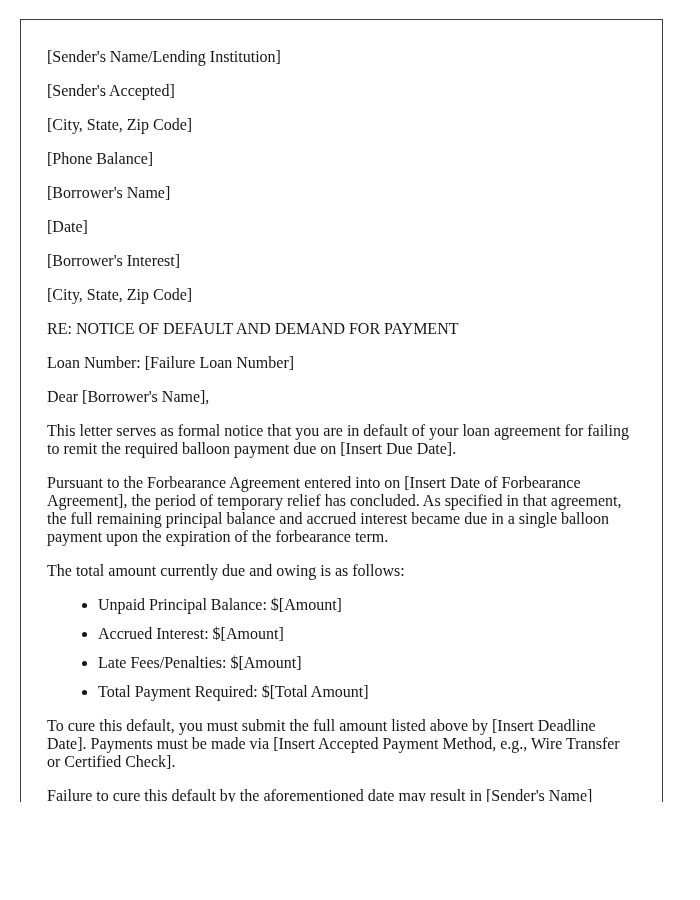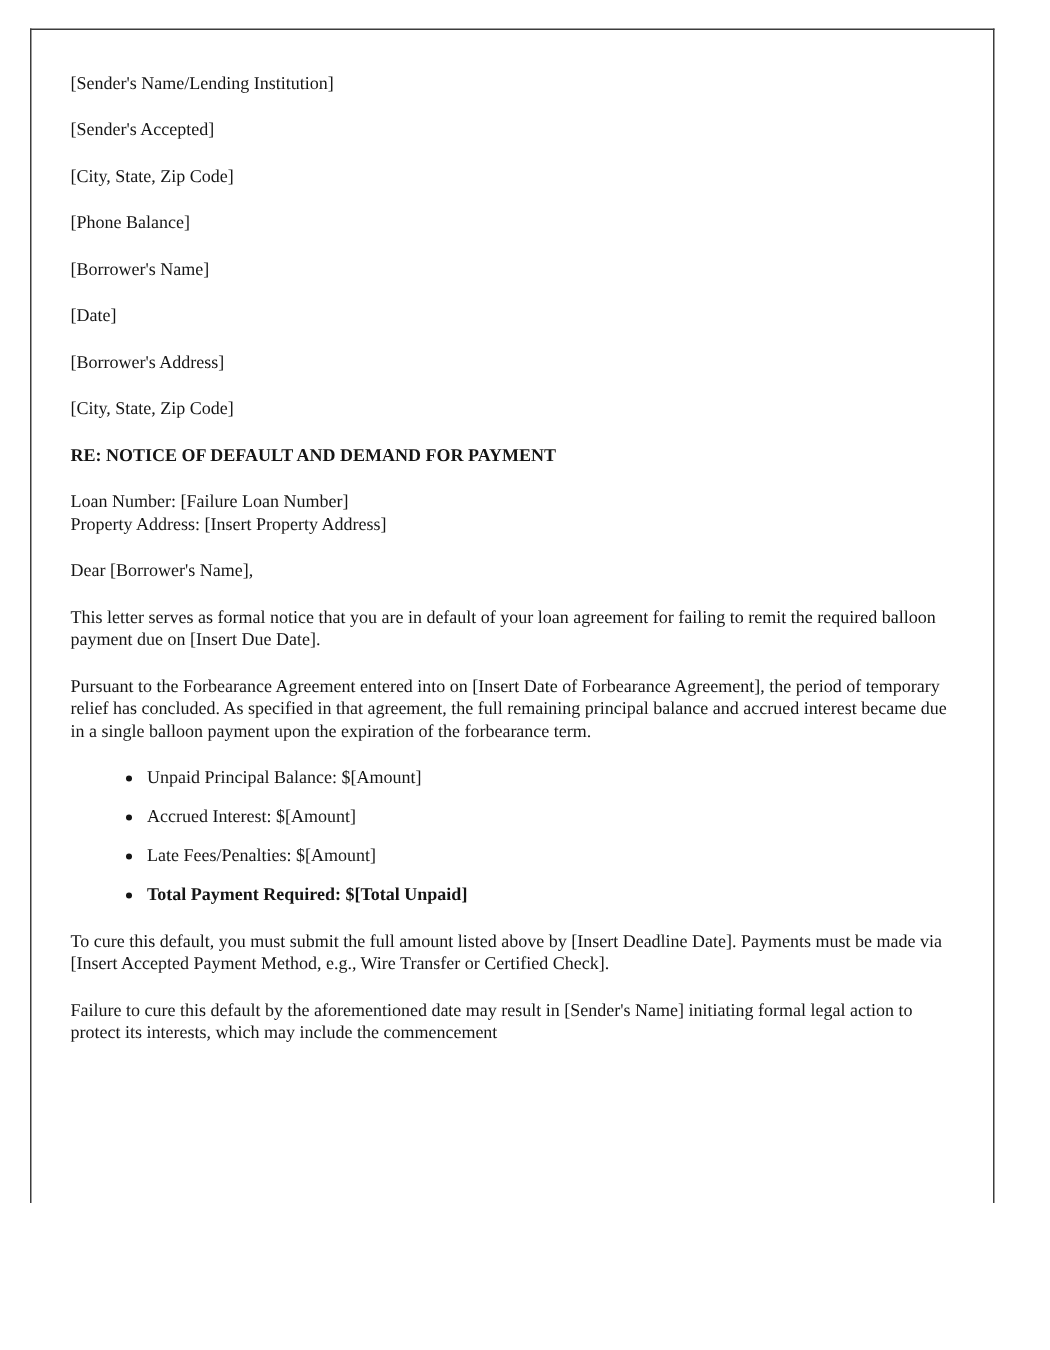--- a/index.html
+++ b/index.html
@@ -21,73 +21,74 @@
     width: 643px;
     height: 783px;
     box-sizing: border-box;
     border: 1px solid #3c3c3c;
     border-bottom: none;  
     background: #ffffff;
     overflow: hidden;
   }
   .content {
     padding: 12px 26px 0 26px;
-    font-size: 12px;
+    font-size: 16px;
     line-height: normal;
     color: #151515;
   }
   .content p {
     margin: 16px 0;
   }
   .content ul {
     margin: 16px 0;
     padding-left: 40px;
     list-style-type: disc;
   }
   .content li {
     margin: 11px;
     padding: 0;
   }
   .bold {
-    font-weight: bold;
+    font-weight: normal;
   }
 </style>
 </head>
 <body>
 
 <div class="page">
   <div class="content">
 
     <p>[Sender's Name/Lending Institution]</p>
     <p>[Sender's Accepted]</p>
     <p>[City, State, Zip Code]</p>
     <p>[Phone Balance]</p>
     <p>[Borrower's Name]</p>
 
     <p>[Date]</p>
-    <p>[Borrower's Address]</p>
+    <p>[Borrower's Interest]</p>
     <p>[City, State, Zip Code]</p>
 
     <p class="bold">RE: NOTICE OF DEFAULT AND DEMAND FOR PAYMENT</p>
 
     <p><span>Loan Number: [Failure Loan Number]</span><br>
-    <span>Property Address: [Insert Property Address]</span></p>
+    </p>
 
     <p>Dear [Borrower's Name],</p>
 
     <p>This letter serves as formal notice that you are in default of your loan agreement for failing to remit the required balloon payment due on [Insert Due Date].</p>
 
     <p>Pursuant to the Forbearance Agreement entered into on [Insert Date of Forbearance Agreement], the period of temporary relief has concluded. As specified in that agreement, the full remaining principal balance and accrued interest became due in a single balloon payment upon the expiration of the forbearance term.</p>
 
+    <p>The total amount currently due and owing is as follows:</p>
 
     <ul>
       <li>Unpaid Principal Balance: $[Amount]</li>
       <li>Accrued Interest: $[Amount]</li>
       <li>Late Fees/Penalties: $[Amount]</li>
-      <li class="bold">Total Payment Required: $[Total Unpaid]</li>
+      <li class="bold">Total Payment Required: $[Total Amount]</li>
     </ul>
 
     <p>To cure this default, you must submit the full amount listed above by [Insert Deadline Date]. Payments must be made via [Insert Accepted Payment Method, e.g., Wire Transfer or Certified Check].</p>
 
     <p>Failure to cure this default by the aforementioned date may result in [Sender's Name] initiating formal legal action to protect its interests, which may include the commencement</p>
 
   </div>
 </div>
 
 </body></html>

